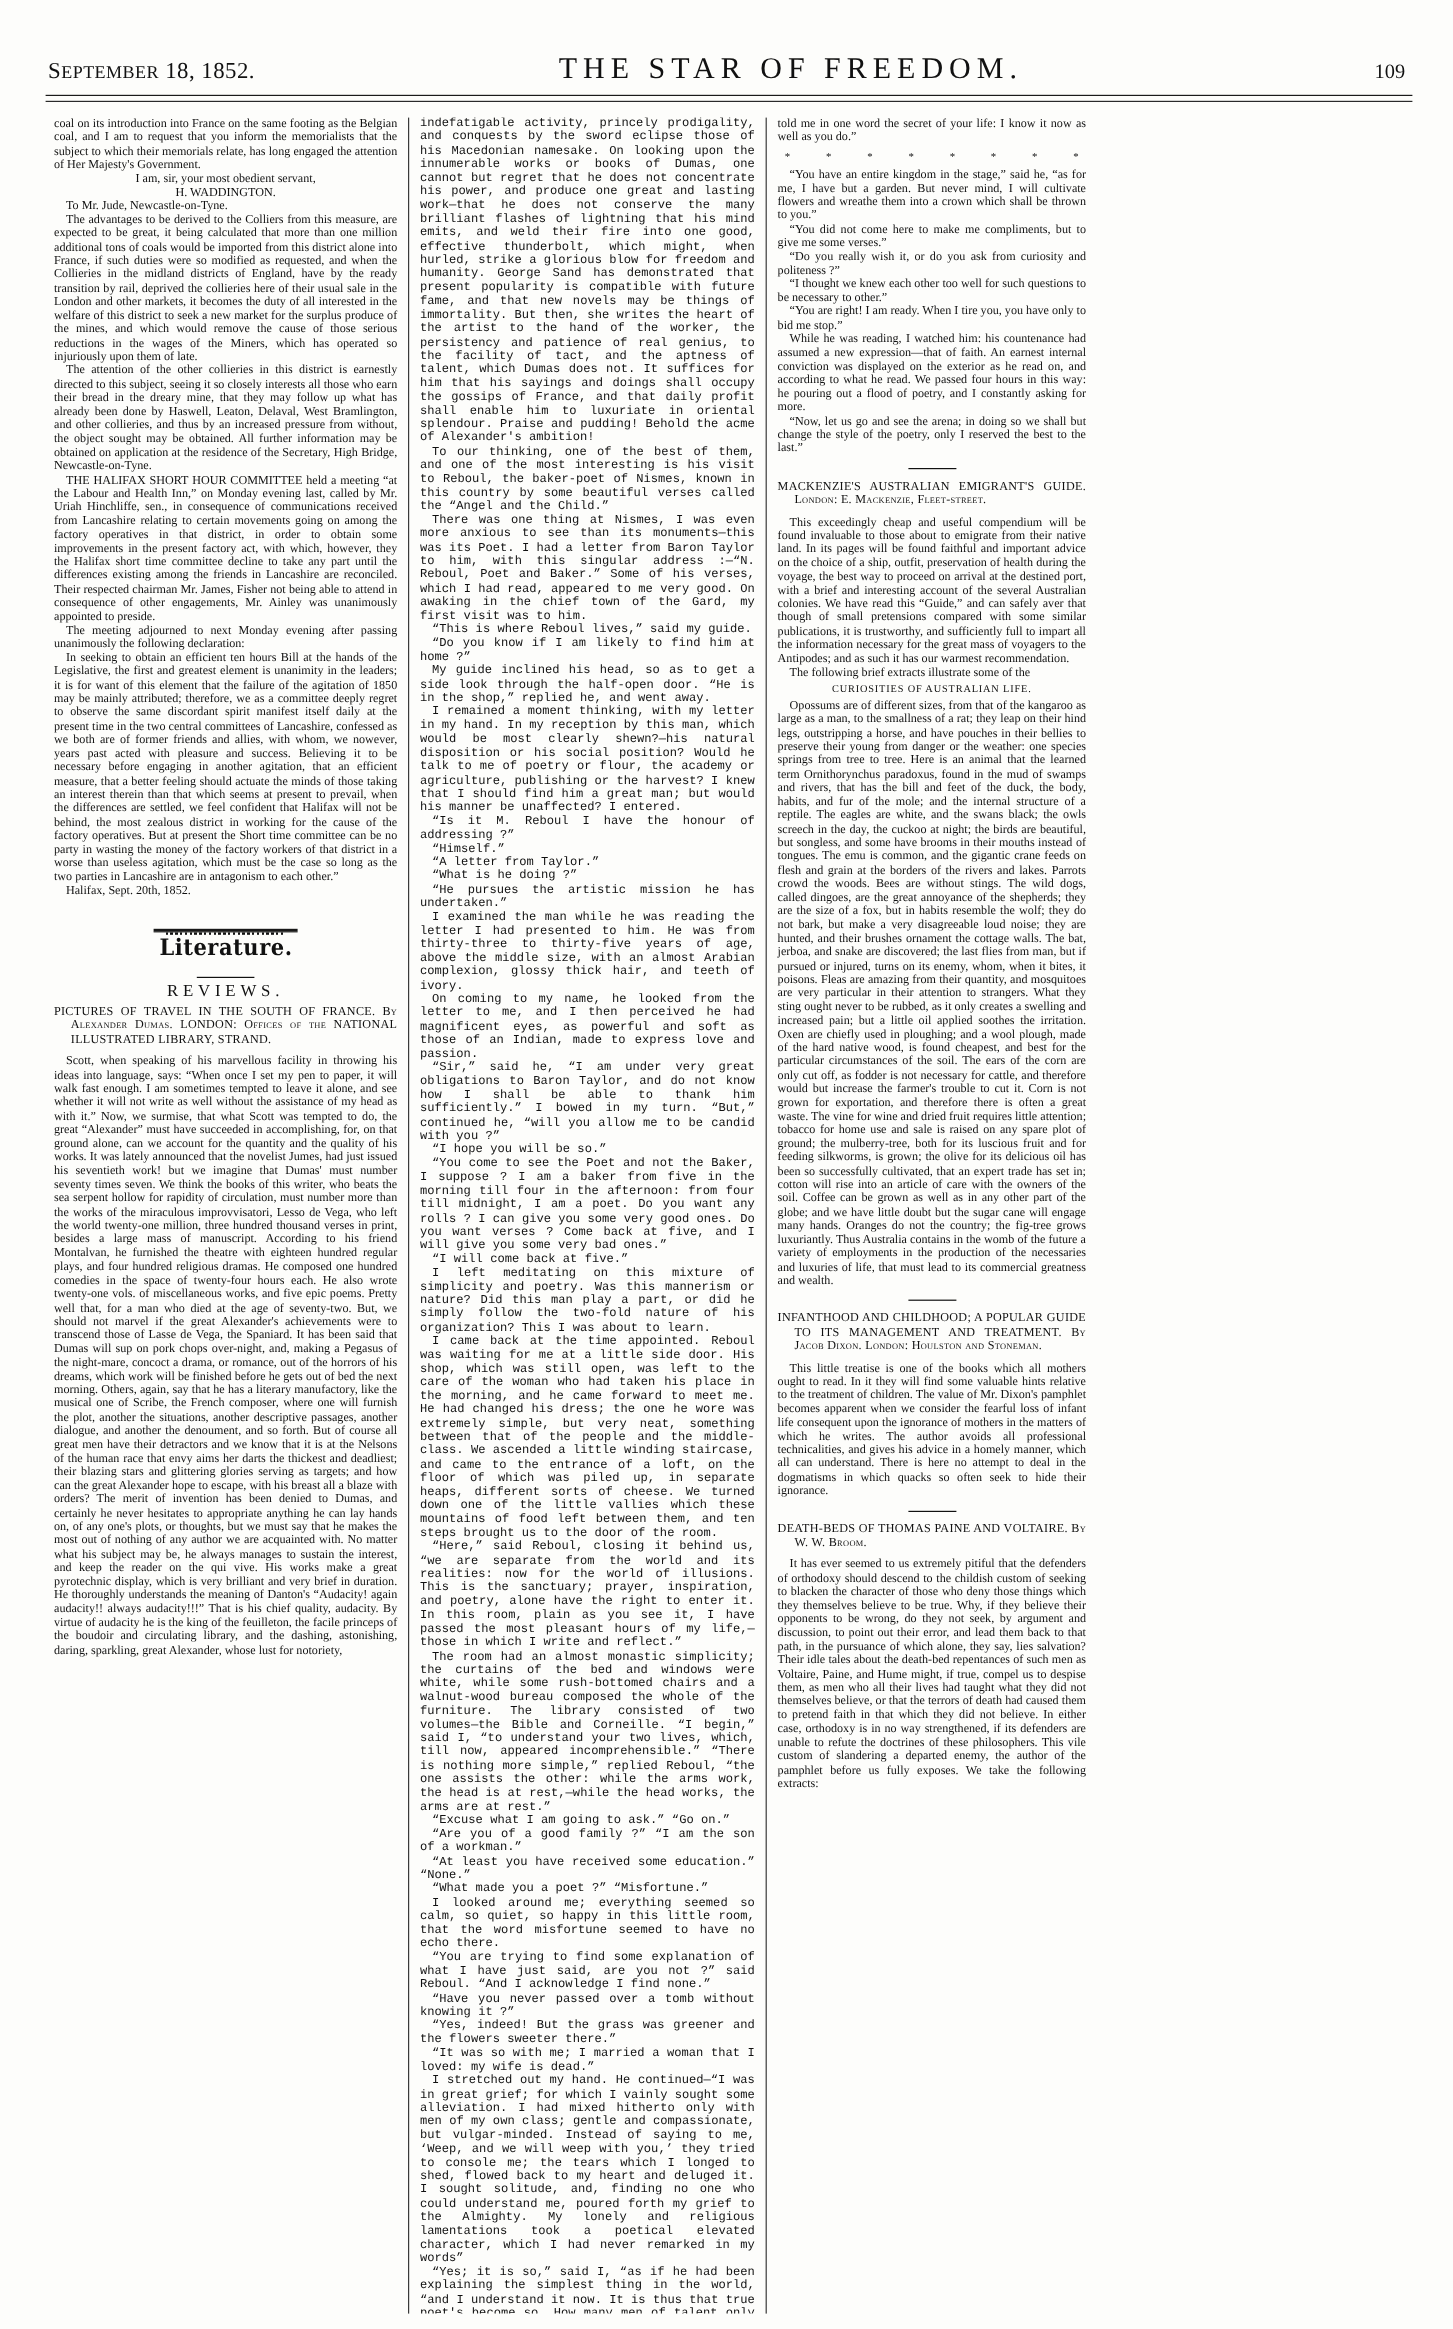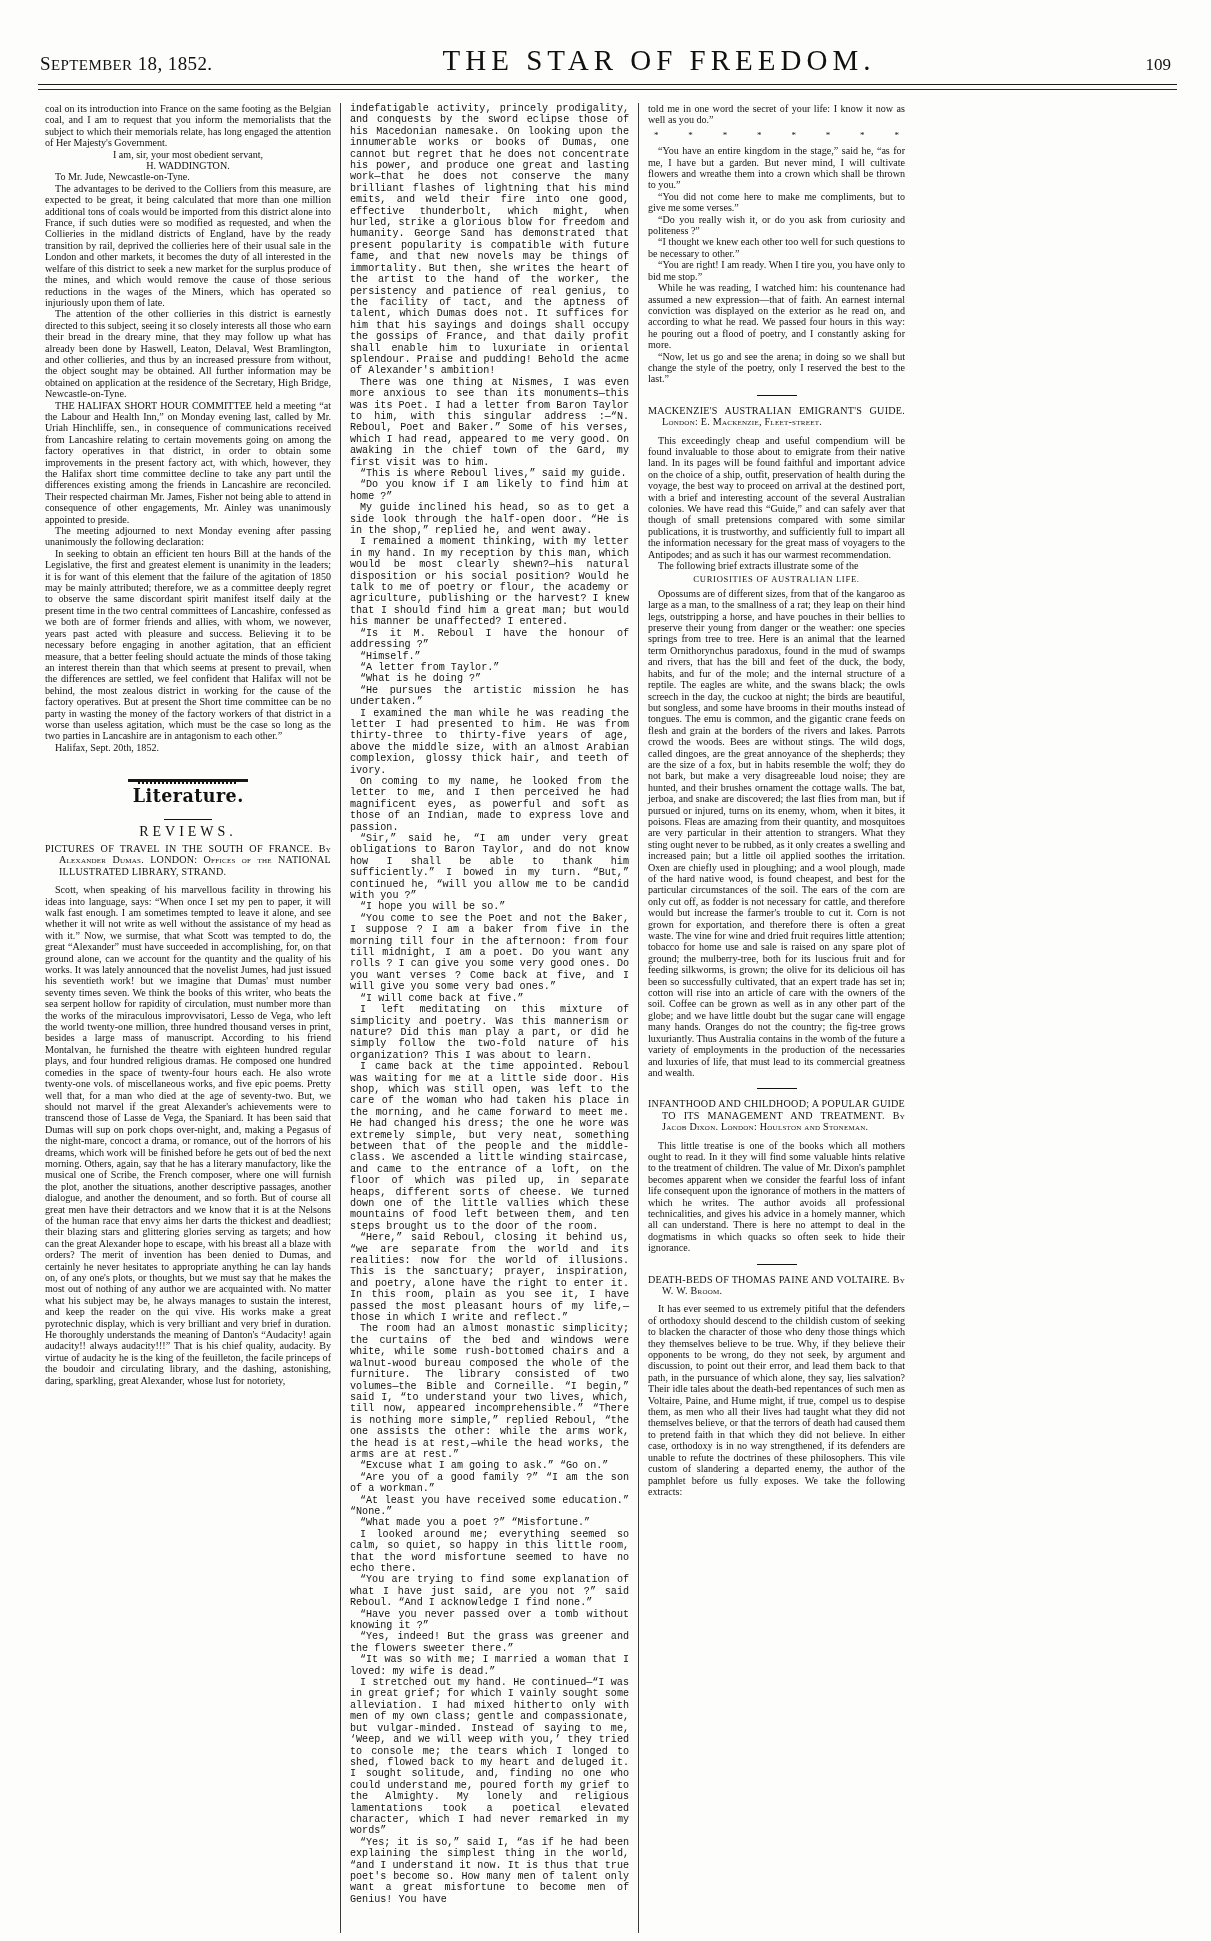--- a/index.html
+++ b/index.html
@@ -18,21 +18,21 @@
   .masthead {
     display:flex; align-items:baseline; justify-content:space-between;
     padding:44px 34px 0 40px;
   }
   .issue-date {
     font-family:"Liberation Serif", serif;
     font-size:15px; letter-spacing:.4px; white-space:nowrap;
   }
   .issue-date .smallcap-first { font-size:19px; }
   .paper-title {
-    font-size:29px; letter-spacing:5px; font-weight:400;
+    font-size:25px; letter-spacing:5px; font-weight:400;
     margin-left:-40px;
     white-space:nowrap;
   }
   .page-number { font-size:17px; padding-right:6px; }
 
   .rule-wrap { position:relative; height:14px; margin:4px 34px 0 38px; }
   .rule-wrap .r1, .rule-wrap .r2 {
     position:absolute; left:0; right:0; height:1px; background:#1a1a1a;
   }
   .rule-wrap .r1 { top:3px; }
@@ -148,20 +148,21 @@
       <div class="reviews-rule"></div>
       <p class="reviews-title">REVIEWS.</p>
 
       <p class="review-head hang">PICTURES OF TRAVEL IN THE SOUTH OF FRANCE. By Alexander Dumas. LONDON: Offices of the NATIONAL ILLUSTRATED LIBRARY, STRAND.</p>
       <div class="spacer"></div>
       <p>Scott, when speaking of his marvellous facility in throwing his ideas into language, says: “When once I set my pen to paper, it will walk fast enough. I am sometimes tempted to leave it alone, and see whether it will not write as well without the assistance of my head as with it.” Now, we surmise, that what Scott was tempted to do, the great “Alexander” must have succeeded in accomplishing, for, on that ground alone, can we account for the quantity and the quality of his works. It was lately announced that the novelist Jumes, had just issued his seventieth work! but we imagine that Dumas' must number seventy times seven. We think the books of this writer, who beats the sea serpent hollow for rapidity of circulation, must number more than the works of the miraculous improvvisatori, Lesso de Vega, who left the world twenty-one million, three hundred thousand verses in print, besides a large mass of manuscript. According to his friend Montalvan, he furnished the theatre with eighteen hundred regular plays, and four hundred religious dramas. He composed one hundred comedies in the space of twenty-four hours each. He also wrote twenty-one vols. of miscellaneous works, and five epic poems. Pretty well that, for a man who died at the age of seventy-two. But, we should not marvel if the great Alexander's achievements were to transcend those of Lasse de Vega, the Spaniard. It has been said that Dumas will sup on pork chops over-night, and, making a Pegasus of the night-mare, concoct a drama, or romance, out of the horrors of his dreams, which work will be finished before he gets out of bed the next morning. Others, again, say that he has a literary manufactory, like the musical one of Scribe, the French composer, where one will furnish the plot, another the situations, another descriptive passages, another dialogue, and another the denoument, and so forth. But of course all great men have their detractors and we know that it is at the Nelsons of the human race that envy aims her darts the thickest and deadliest; their blazing stars and glittering glories serving as targets; and how can the great Alexander hope to escape, with his breast all a blaze with orders? The merit of invention has been denied to Dumas, and certainly he never hesitates to appropriate anything he can lay hands on, of any one's plots, or thoughts, but we must say that he makes the most out of nothing of any author we are acquainted with. No matter what his subject may be, he always manages to sustain the interest, and keep the reader on the qui vive. His works make a great pyrotechnic display, which is very brilliant and very brief in duration. He thoroughly understands the meaning of Danton's “Audacity! again audacity!! always audacity!!!” That is his chief quality, audacity. By virtue of audacity he is the king of the feuilleton, the facile princeps of the boudoir and circulating library, and the dashing, astonishing, daring, sparkling, great Alexander, whose lust for notoriety,</p>
     </div>
 
     <div class="col c2">
       <p class="noind">indefatigable activity, princely prodigality, and conquests by the sword eclipse those of his Macedonian namesake. On looking upon the innumerable works or books of Dumas, one cannot but regret that he does not concentrate his power, and produce one great and lasting work—that he does not conserve the many brilliant flashes of lightning that his mind emits, and weld their fire into one good, effective thunderbolt, which might, when hurled, strike a glorious blow for freedom and humanity. George Sand has demonstrated that present popularity is compatible with future fame, and that new novels may be things of immortality. But then, she writes the heart of the artist to the hand of the worker, the persistency and patience of real genius, to the facility of tact, and the aptness of talent, which Dumas does not. It suffices for him that his sayings and doings shall occupy the gossips of France, and that daily profit shall enable him to luxuriate in oriental splendour. Praise and pudding! Behold the acme of Alexander's ambition!</p>
+      <p>To our thinking, one of the best of them, and one of the most interesting is his visit to Reboul, the baker-poet of Nismes, known in this country by some beautiful verses called the “Angel and the Child.”</p>
       <p>There was one thing at Nismes, I was even more anxious to see than its monuments—this was its Poet. I had a letter from Baron Taylor to him, with this singular address :—“N. Reboul, Poet and Baker.” Some of his verses, which I had read, appeared to me very good. On awaking in the chief town of the Gard, my first visit was to him.</p>
       <p>“This is where Reboul lives,” said my guide.</p>
       <p>“Do you know if I am likely to find him at home ?”</p>
       <p>My guide inclined his head, so as to get a side look through the half-open door. “He is in the shop,” replied he, and went away.</p>
       <p>I remained a moment thinking, with my letter in my hand. In my reception by this man, which would be most clearly shewn?—his natural disposition or his social position? Would he talk to me of poetry or flour, the academy or agriculture, publishing or the harvest? I knew that I should find him a great man; but would his manner be unaffected? I entered.</p>
       <p>“Is it M. Reboul I have the honour of addressing ?”</p>
       <p>“Himself.”</p>
       <p>“A letter from Taylor.”</p>
       <p>“What is he doing ?”</p>
       <p>“He pursues the artistic mission he has undertaken.”</p>

